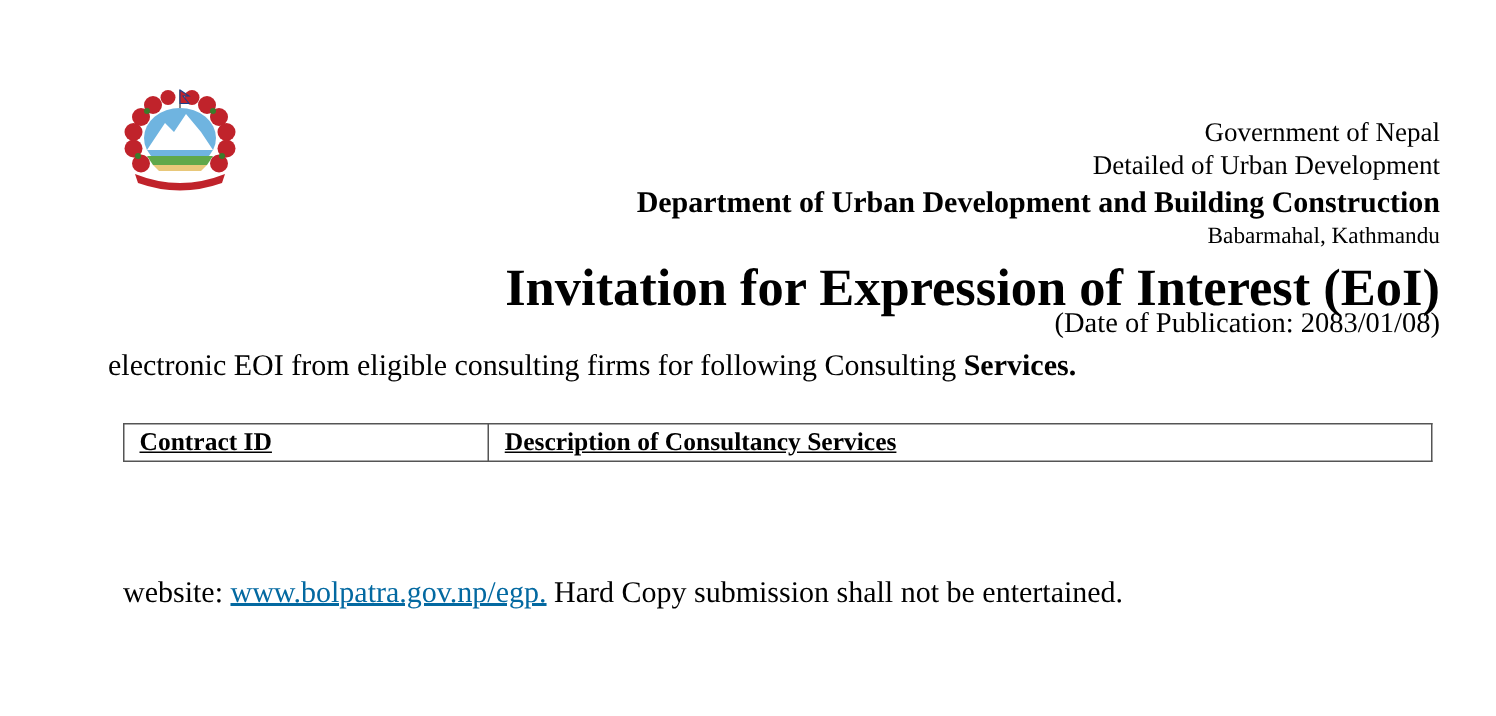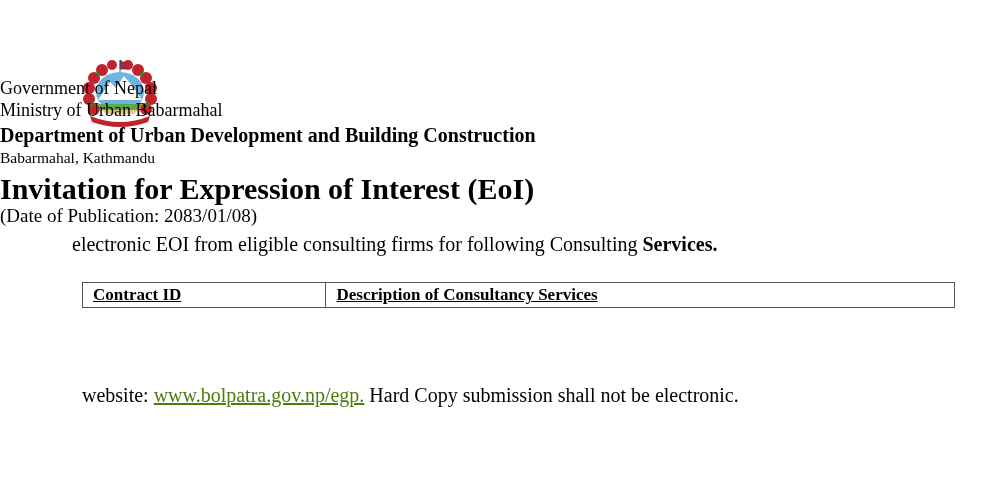--- a/index.html
+++ b/index.html
@@ -1,26 +1,26 @@
 <!DOCTYPE html>
 <html><head>
 <meta charset="utf-8">
 <style>
   html, body { margin: 0; padding: 0; background: #ffffff; }
   body {
     width: 997px; height: 477px; position: relative; overflow: hidden;
     font-family: "Liberation Serif", "DejaVu Serif", serif; color: #000;
   }
   .emblem { position: absolute; left: 80px; top: 56px; width: 80px; height: 72px; }
-  .center-line { position: absolute; left: 0; width: 960px; text-align: left; white-space: nowrap; }
+  .center-line { position: absolute; left: 0; width: 960px; text-align: right; white-space: nowrap; }
   .l-gov { top: 78px; font-size: 18px; }
   .l-min { top: 100px; font-size: 18px; }
   .l-dept { top: 124px; font-size: 20px; font-weight: bold; }
   .l-addr { top: 149px; font-size: 15.5px; }
-  .l-title { top: 172px; font-size: 30px; font-weight: bold; }
+  .l-title { top: 172px; font-size: 35px; font-weight: bold; }
   .l-date { top: 205px; font-size: 19px; }
   .para1 {
     position: absolute; left: 72px; top: 231px; width: 815px;
     font-size: 20px; line-height: 26px; text-align: justify; text-align-last: left;
   }
   .para1 .line1 { display: block; text-align: justify; text-align-last: justify; }
   .para1 b { font-weight: bold; margin-top: 23px; }
   table.eoi {
     position: absolute; left: 82px; top: 282px; width: 873px;
     border-collapse: collapse; font-size: 20px;
@@ -32,21 +32,21 @@
     text-align: left; font-size: 17px; font-weight: bold; text-decoration: underline;
     height: 24px; line-height: 24px;
   }
   table.eoi td.cid { width: 260px; line-height: 26px; padding-top: 1px; height: 70px; }
   table.eoi td.desc { line-height: 28px; text-align: justify; padding-top: 0; }
   .para2 {
     position: absolute; left: 82px; top: 382px; width: 806px;
     font-size: 20px; line-height: 27px;
   }
   .para2 .line1 { display: block; text-align: justify; text-align-last: justify; }
-  .para2 a { color: #4d7c0f; text-decoration: underline; }
+  .para2 a { color: #0369a1; text-decoration: underline; }
 </style>
 </head>
 <body>
 
 <div class="emblem">
   <svg width="80" height="72" viewBox="0 0 80 72">
 
     <g fill="#c0232b">
       <circle cx="14" cy="22" r="6"></circle>
         <circle cx="9" cy="32" r="6"></circle>
@@ -74,34 +74,34 @@
     <polygon points="22,54 58,54 54,58 26,58" fill="#e8c87a"></polygon>
 
     <line x1="40" y1="4" x2="40" y2="16" stroke="#333" stroke-width="0.8"></line>
     <polygon points="40,4 46,8 42,8 46,13 40,13" fill="#c0232b" stroke="#1b3e8a" stroke-width="0.7"></polygon>
 
     <path d="M10,60 Q40,72 70,60 L68,66 Q40,76 12,66 Z" fill="#c0232b"></path>
   </svg>
 </div>
 
 <div class="center-line l-gov">Government of Nepal</div>
-<div class="center-line l-min">Ministry of Urban Babarmahal</div>
+<div class="center-line l-min">Detailed of Urban Development</div>
 <div class="center-line l-dept">Department of Urban Development and Building Construction</div>
 <div class="center-line l-addr">Babarmahal, Kathmandu</div>
 <div class="center-line l-title">Invitation for Expression of Interest (EoI)</div>
 <div class="center-line l-date">(Date of Publication: 2083/01/08)</div>
 
 <div class="para1">
   <span>electronic EOI from eligible consulting firms for following Consulting </span><b>Services.</b>
 </div>
 
 <table class="eoi">
   <tbody>
       <tr>
     <th>Contract ID</th>
     <th>Description of Consultancy Services</th>
   </tr>
 </tbody>
   </table>
 
 <div class="para2">
-  <span>website: </span><a>www.bolpatra.gov.np/egp.</a><span> Hard Copy submission shall not be electronic.</span>
+  <span>website: </span><a>www.bolpatra.gov.np/egp.</a><span> Hard Copy submission shall not be entertained.</span>
 </div>
 
 </body></html>

